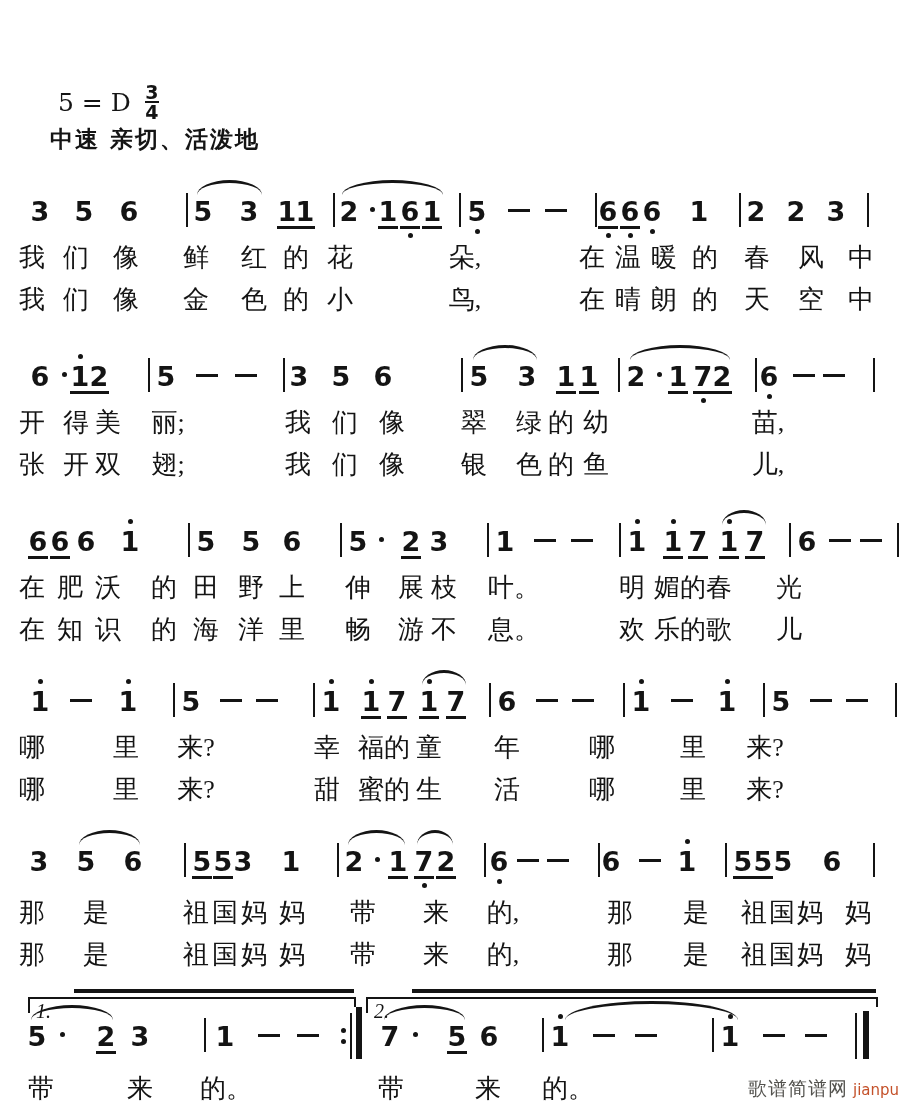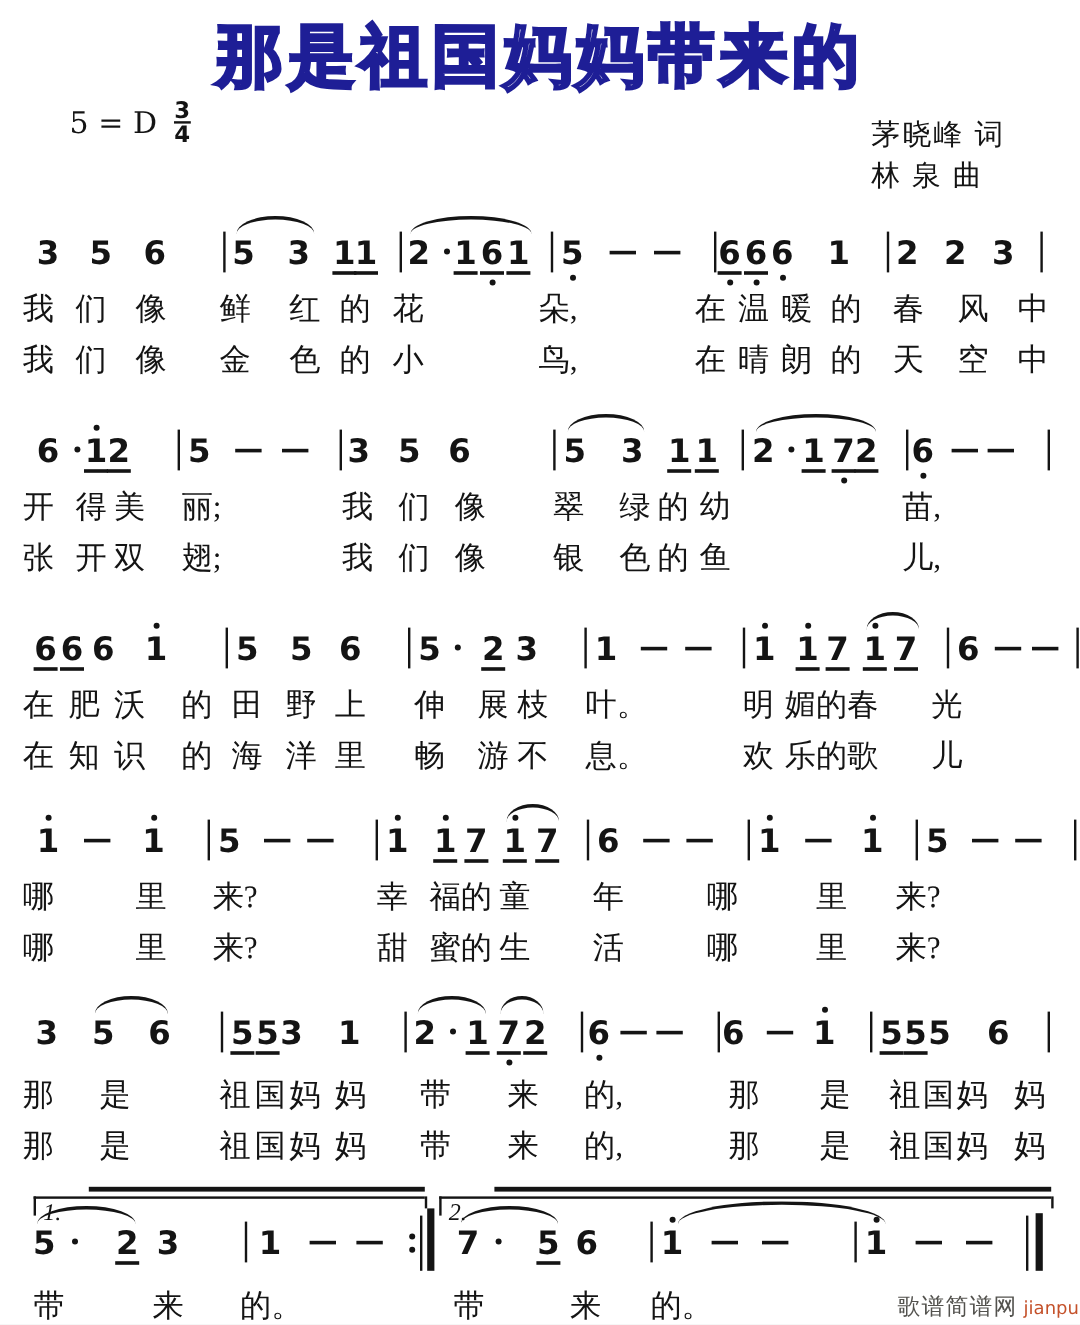--- a/index.html
+++ b/index.html
@@ -34,36 +34,32 @@
   .thinline{position:absolute;width:2px;background:#141414;}
   .thickline{position:absolute;width:6px;background:#141414;}
   .watermark{position:absolute;left:748px;top:1076px;white-space:nowrap;}
   .wm-name{font:19px "Liberation Serif","DejaVu Serif",serif;color:#53524e;letter-spacing:1px;}
   .wm-url{font:15px "DejaVu Sans",sans-serif;color:#c4512a;margin-left:5px;}
 </style>
 </head>
 <body>
 
 <div id="sheet">
-  <h1 class="title">那是祖国妈妈带来的</h1>
 
   <div class="keysig">
     <span>5 = D</span>
     <span class="meter">
       <span>3</span>
       <span class="fbar"></span>
       <span>4</span>
     </span>
   </div>
 
-
-  <div class="credits">
-    <div>茅晓峰 词</div>
-    <div>林 泉 曲</div>
-  </div>
+  <div class="tempo">中速  亲切、活泼地</div>
+
 
   <div id="systems">
       <div class="note" style="left: 40px; top: 196px;">3</div>
       <div class="note" style="left: 84px; top: 196px;">5</div>
       <div class="note" style="left: 129px; top: 196px;">6</div>
       <div class="barline" style="left: 186px; top: 193px;"></div>
       <div class="note" style="left: 203px; top: 196px;">5</div>
       <div class="note" style="left: 249px; top: 196px;">3</div>
       <div class="note ul" style="left: 287px; top: 196px;">1</div>
       <div class="note ul" style="left: 305px; top: 196px;">1</div>

